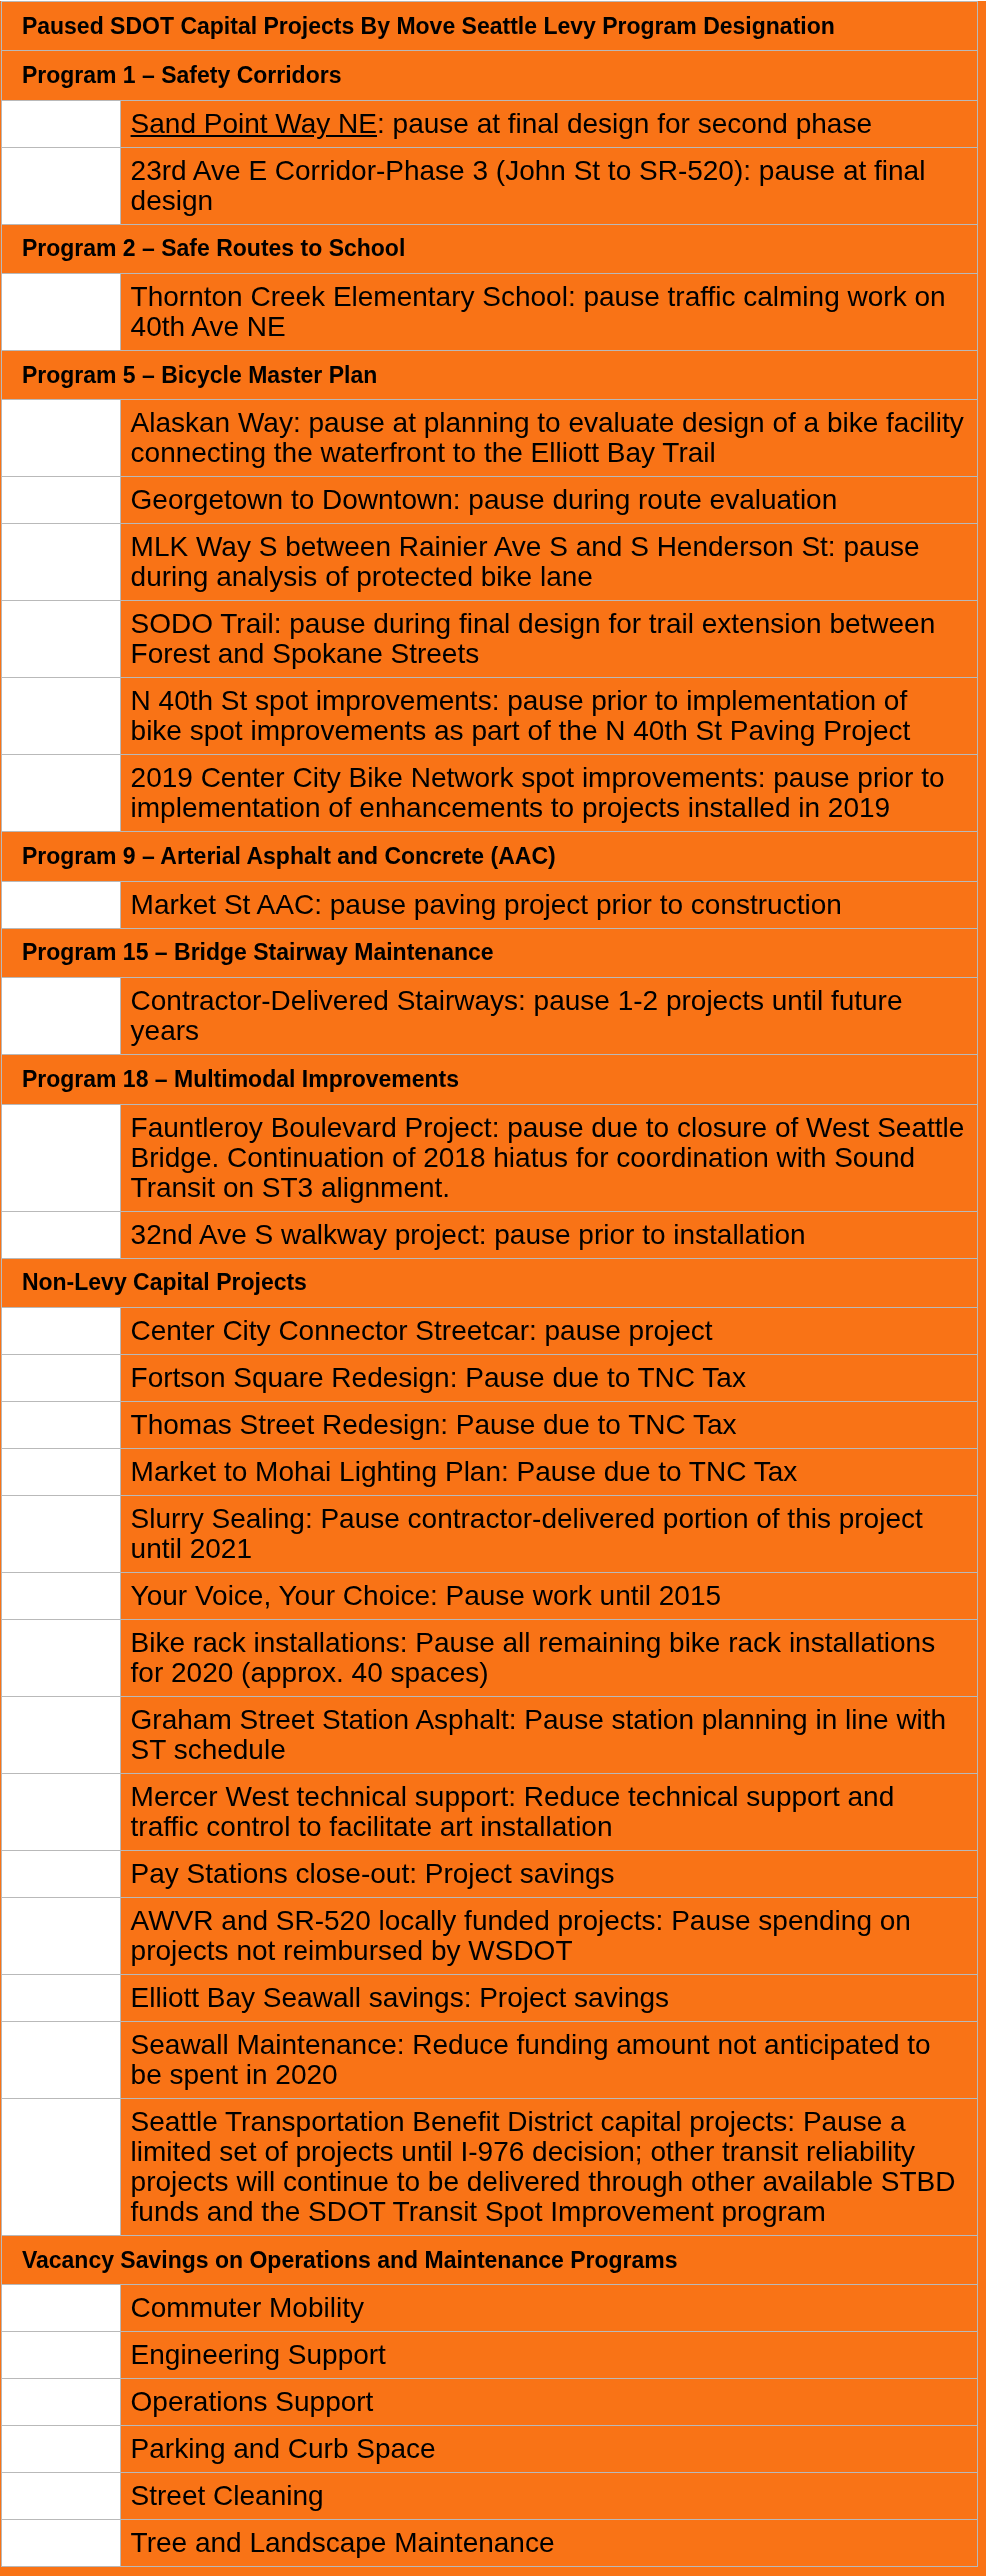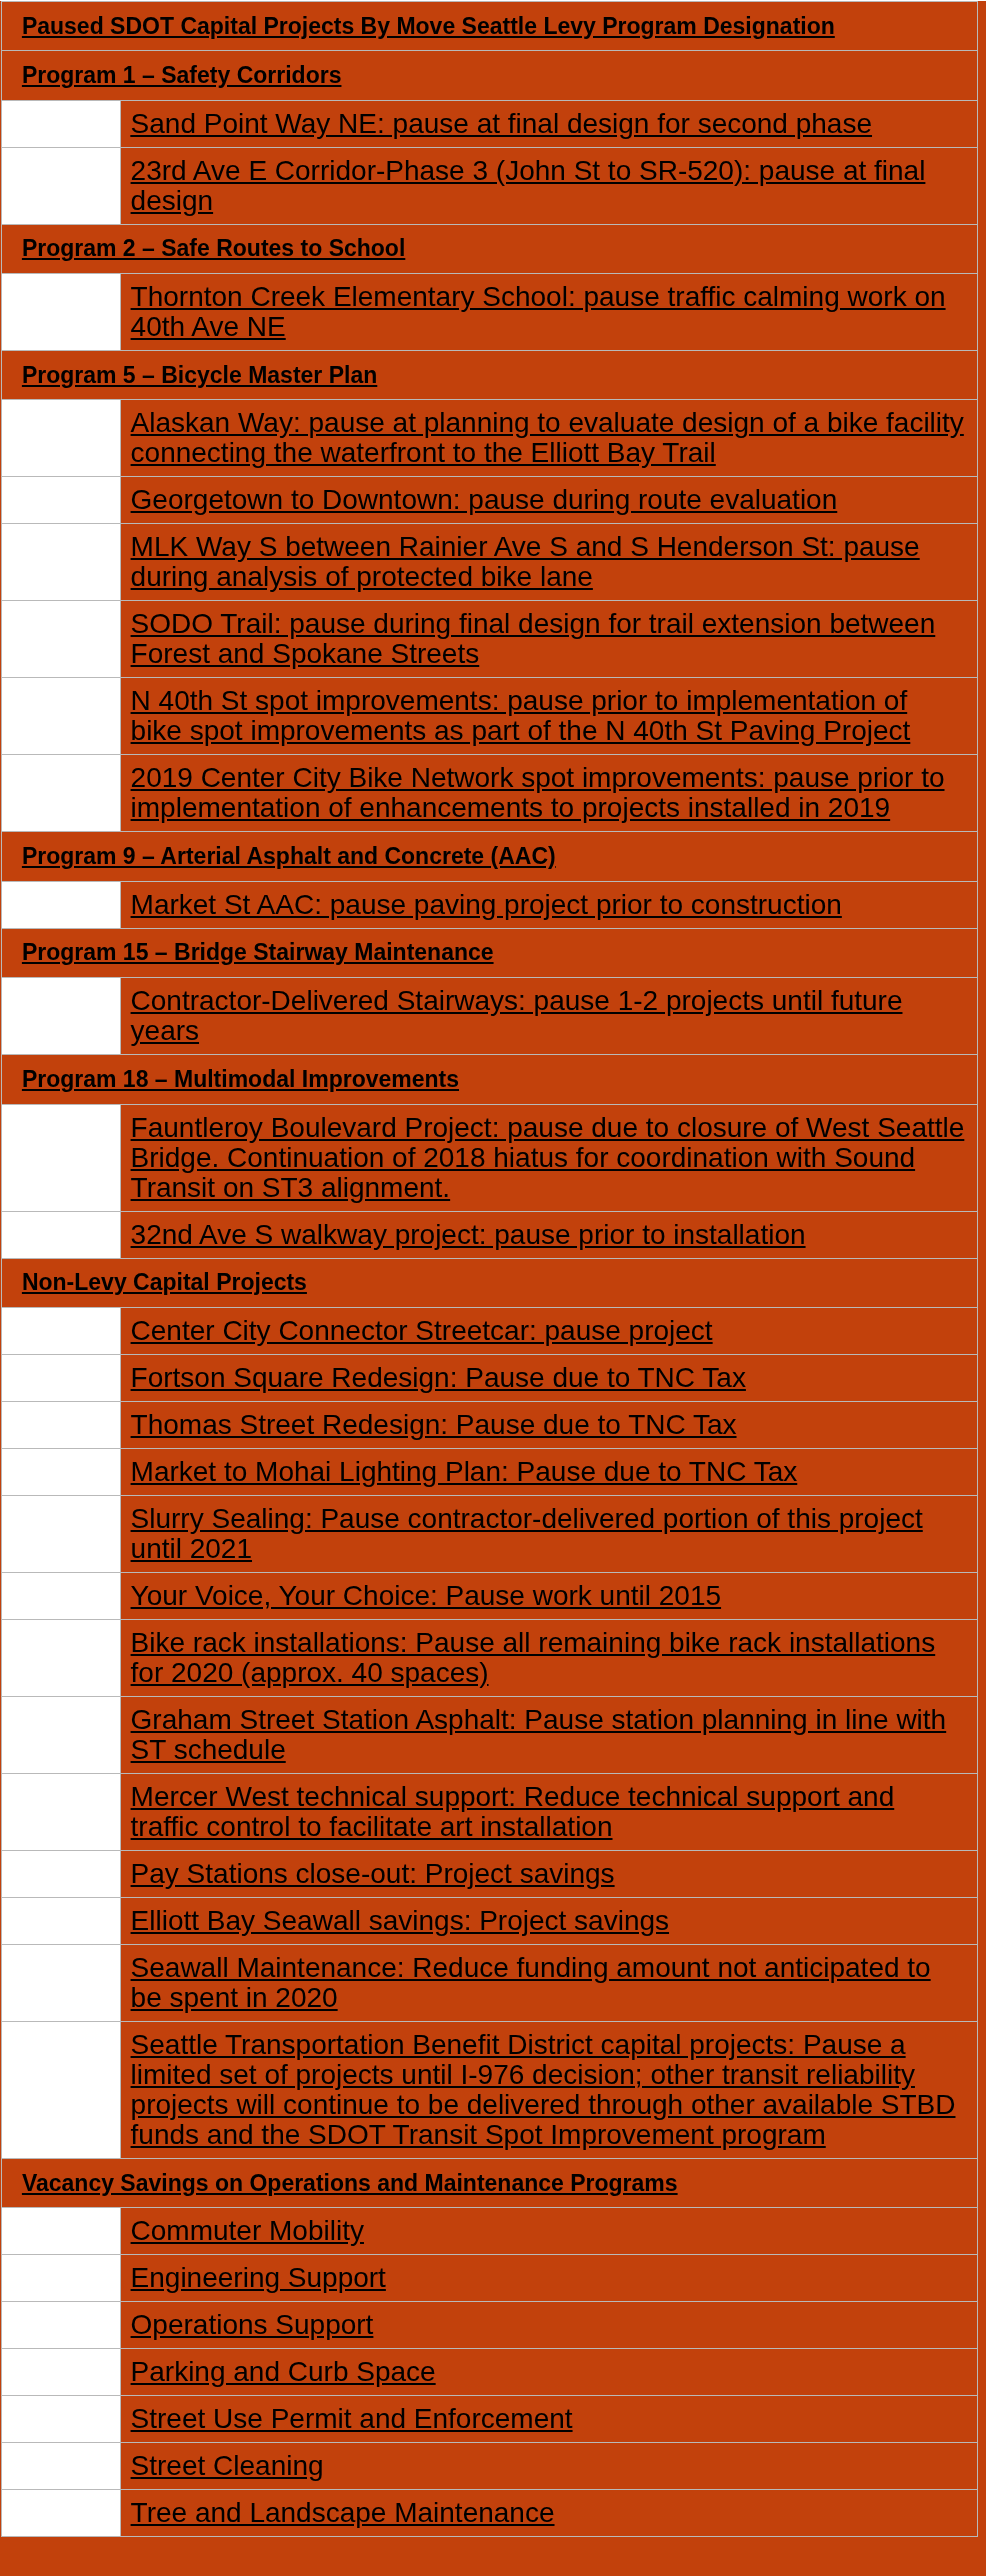--- a/index.html
+++ b/index.html
@@ -5,22 +5,21 @@
   html, body {
     margin: 0;
     padding: 0;
     background: #ffffff;
     font-family: "Liberation Sans", "DejaVu Sans", sans-serif;
     color: #000000;
   }
   .page {
     width: 986px;
     min-height: 2576px;
-    background: #c2410c;
-    text-decoration: underline;
+    background: #f97316;
   }
   table.projects {
     border-collapse: collapse;
     table-layout: fixed;
     width: 977px;
     margin: 0.9px 0 0 0.9px;
   }
   table.projects td {
     border: 0.9px solid #b9b9b9;
     vertical-align: middle;
@@ -168,20 +167,24 @@
         <tr>
           <td class="spacer-cell"></td>
           <td class="content-cell"><span>Mercer West technical support: Reduce technical support and traffic control to facilitate art installation</span></td>
         </tr>
         <tr>
           <td class="spacer-cell"></td>
           <td class="content-cell"><span>Pay Stations close-out: Project savings</span></td>
         </tr>
         <tr>
           <td class="spacer-cell"></td>
+          <td class="content-cell"><span>AWVR and SR-520 locally funded projects: Pause spending on projects not reimbursed by WSDOT</span></td>
+        </tr>
+        <tr>
+          <td class="spacer-cell"></td>
           <td class="content-cell"><span>Elliott Bay Seawall savings: Project savings</span></td>
         </tr>
         <tr>
           <td class="spacer-cell"></td>
           <td class="content-cell"><span>Seawall Maintenance: Reduce funding amount not anticipated to be spent in 2020</span></td>
         </tr>
         <tr>
           <td class="spacer-cell"></td>
           <td class="content-cell"><span>Seattle Transportation Benefit District capital projects: Pause a limited set of projects until I-976 decision; other transit reliability projects will continue to be delivered through other available STBD funds and the SDOT Transit Spot Improvement program</span></td>
         </tr>
@@ -196,24 +199,20 @@
           <td class="spacer-cell"></td>
           <td class="content-cell"><span>Engineering Support</span></td>
         </tr>
         <tr>
           <td class="spacer-cell"></td>
           <td class="content-cell"><span>Operations Support</span></td>
         </tr>
         <tr>
           <td class="spacer-cell"></td>
           <td class="content-cell"><span>Parking and Curb Space</span></td>
-        </tr>
-        <tr>
-          <td class="spacer-cell"></td>
-          <td class="content-cell"><span>Street Use Permit and Enforcement</span></td>
         </tr>
         <tr>
           <td class="spacer-cell"></td>
           <td class="content-cell"><span>Street Cleaning</span></td>
         </tr>
         <tr>
           <td class="spacer-cell"></td>
           <td class="content-cell"><span>Tree and Landscape Maintenance</span></td>
         </tr>
       </tbody>

